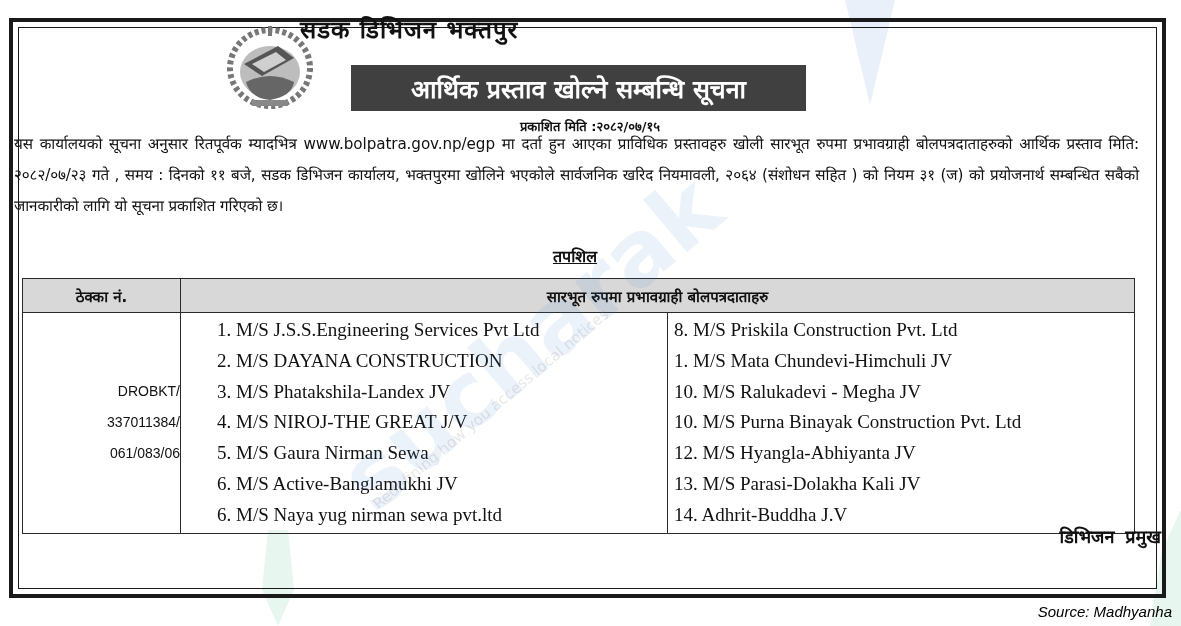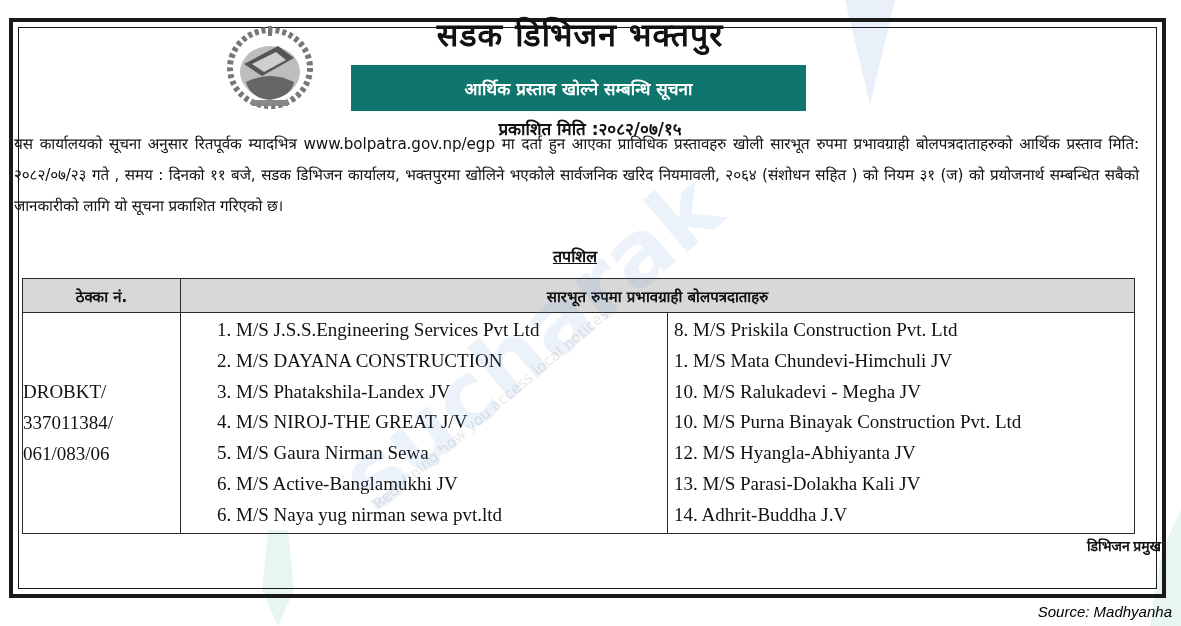--- a/index.html
+++ b/index.html
@@ -12,31 +12,31 @@
     border:4px solid #1a1a1a; box-sizing:border-box;
   }
   .inner {
     position:absolute; left:5px; top:5px; right:5px; bottom:5px;
     border:1.5px solid #1a1a1a; box-sizing:border-box;
   }
   .emblem {
     position:absolute; left:222px; top:20px; width:96px; height:92px;
   }
   .title {
-    position:absolute; left:300px; top:12px; width:560px; text-align:center;
-    font-family:"DejaVu Sans", sans-serif; font-weight:bold; font-size:32px; letter-spacing:1px;
+    position:absolute; left:300px; top:12px; width:560px; text-align:left;
+    font-family:"DejaVu Sans", sans-serif; font-weight:bold; font-size:24px; letter-spacing:1px;
   }
   .subtitle {
-    position:absolute; left:351px; top:65px; width:455px; height:46px; background:#0f766e;
-    color:#fff; font-family:"DejaVu Sans", sans-serif; font-weight:bold; font-size:17px;
+    position:absolute; left:351px; top:65px; width:455px; height:46px; background:#404040;
+    color:#fff; font-family:"DejaVu Sans", sans-serif; font-weight:bold; font-size:25px;
     display:flex; align-items:center; justify-content:center;
   }
   .pubdate {
     position:absolute; left:400px; top:117px; width:380px; text-align:center;
-    font-family:"DejaVu Sans", sans-serif; font-weight:bold; font-size:17px;
+    font-family:"DejaVu Sans", sans-serif; font-weight:bold; font-size:13px;
   }
   .body-text {
     position:absolute; left:14px; top:129px; width:1125px;
     font-family:"DejaVu Sans", sans-serif; font-size:15.2px; line-height:31px; text-align:justify;
     letter-spacing:-0.1px;
   }
   .tapasil {
     position:absolute; left:530px; top:245px; width:90px; text-align:center;
     font-family:"DejaVu Sans", sans-serif; font-weight:bold; font-size:16px; text-decoration:underline;
   }
@@ -44,30 +44,30 @@
     position:absolute; left:22px; top:278px; width:1113px; border-collapse:collapse;
   }
   table.bidders th {
     background:#d8d8d8; border:1.5px solid #2a2a2a; height:31px;
     font-family:"DejaVu Sans", sans-serif; font-size:15px; font-weight:bold;
   }
   table.bidders td {
     border:1.5px solid #2a2a2a; vertical-align:top; padding:0;
   }
   .contract-cell {
-    width:155px; text-align:left; vertical-align:middle !important;
-    font-family:Liberation Serif, serif; font-size:19px; line-height:31px;
+    width:155px; text-align:right; vertical-align:middle !important;
+    font-family:Liberation Sans, sans-serif; font-size:14px; line-height:31px;
   }
   .bidder-list { padding:2px 0 2px 6px; }
   .bidder {
     font-family:"Liberation Serif", serif; font-size:19px; line-height:30.8px; white-space:nowrap;
   }
   .signature {
-    position:absolute; right:20px; top:536px;
-    font-family:Liberation Serif, serif; font-weight:bold; font-size:14px;
+    position:absolute; right:20px; top:524px;
+    font-family:Liberation Mono, monospace; font-weight:bold; font-size:18px;
   }
   .source {
     position:absolute; right:9px; top:603px;
     font-family:"Liberation Sans", sans-serif; font-style:italic; font-size:15px; color:#000000;
   }
   .watermark {
     position:absolute; left:300px; top:290px; transform:rotate(-40deg);
     font-family:"DejaVu Sans", sans-serif; font-weight:bold; font-size:90px; color:rgba(70,130,210,0.10);
     pointer-events:none; white-space:nowrap;
   }

